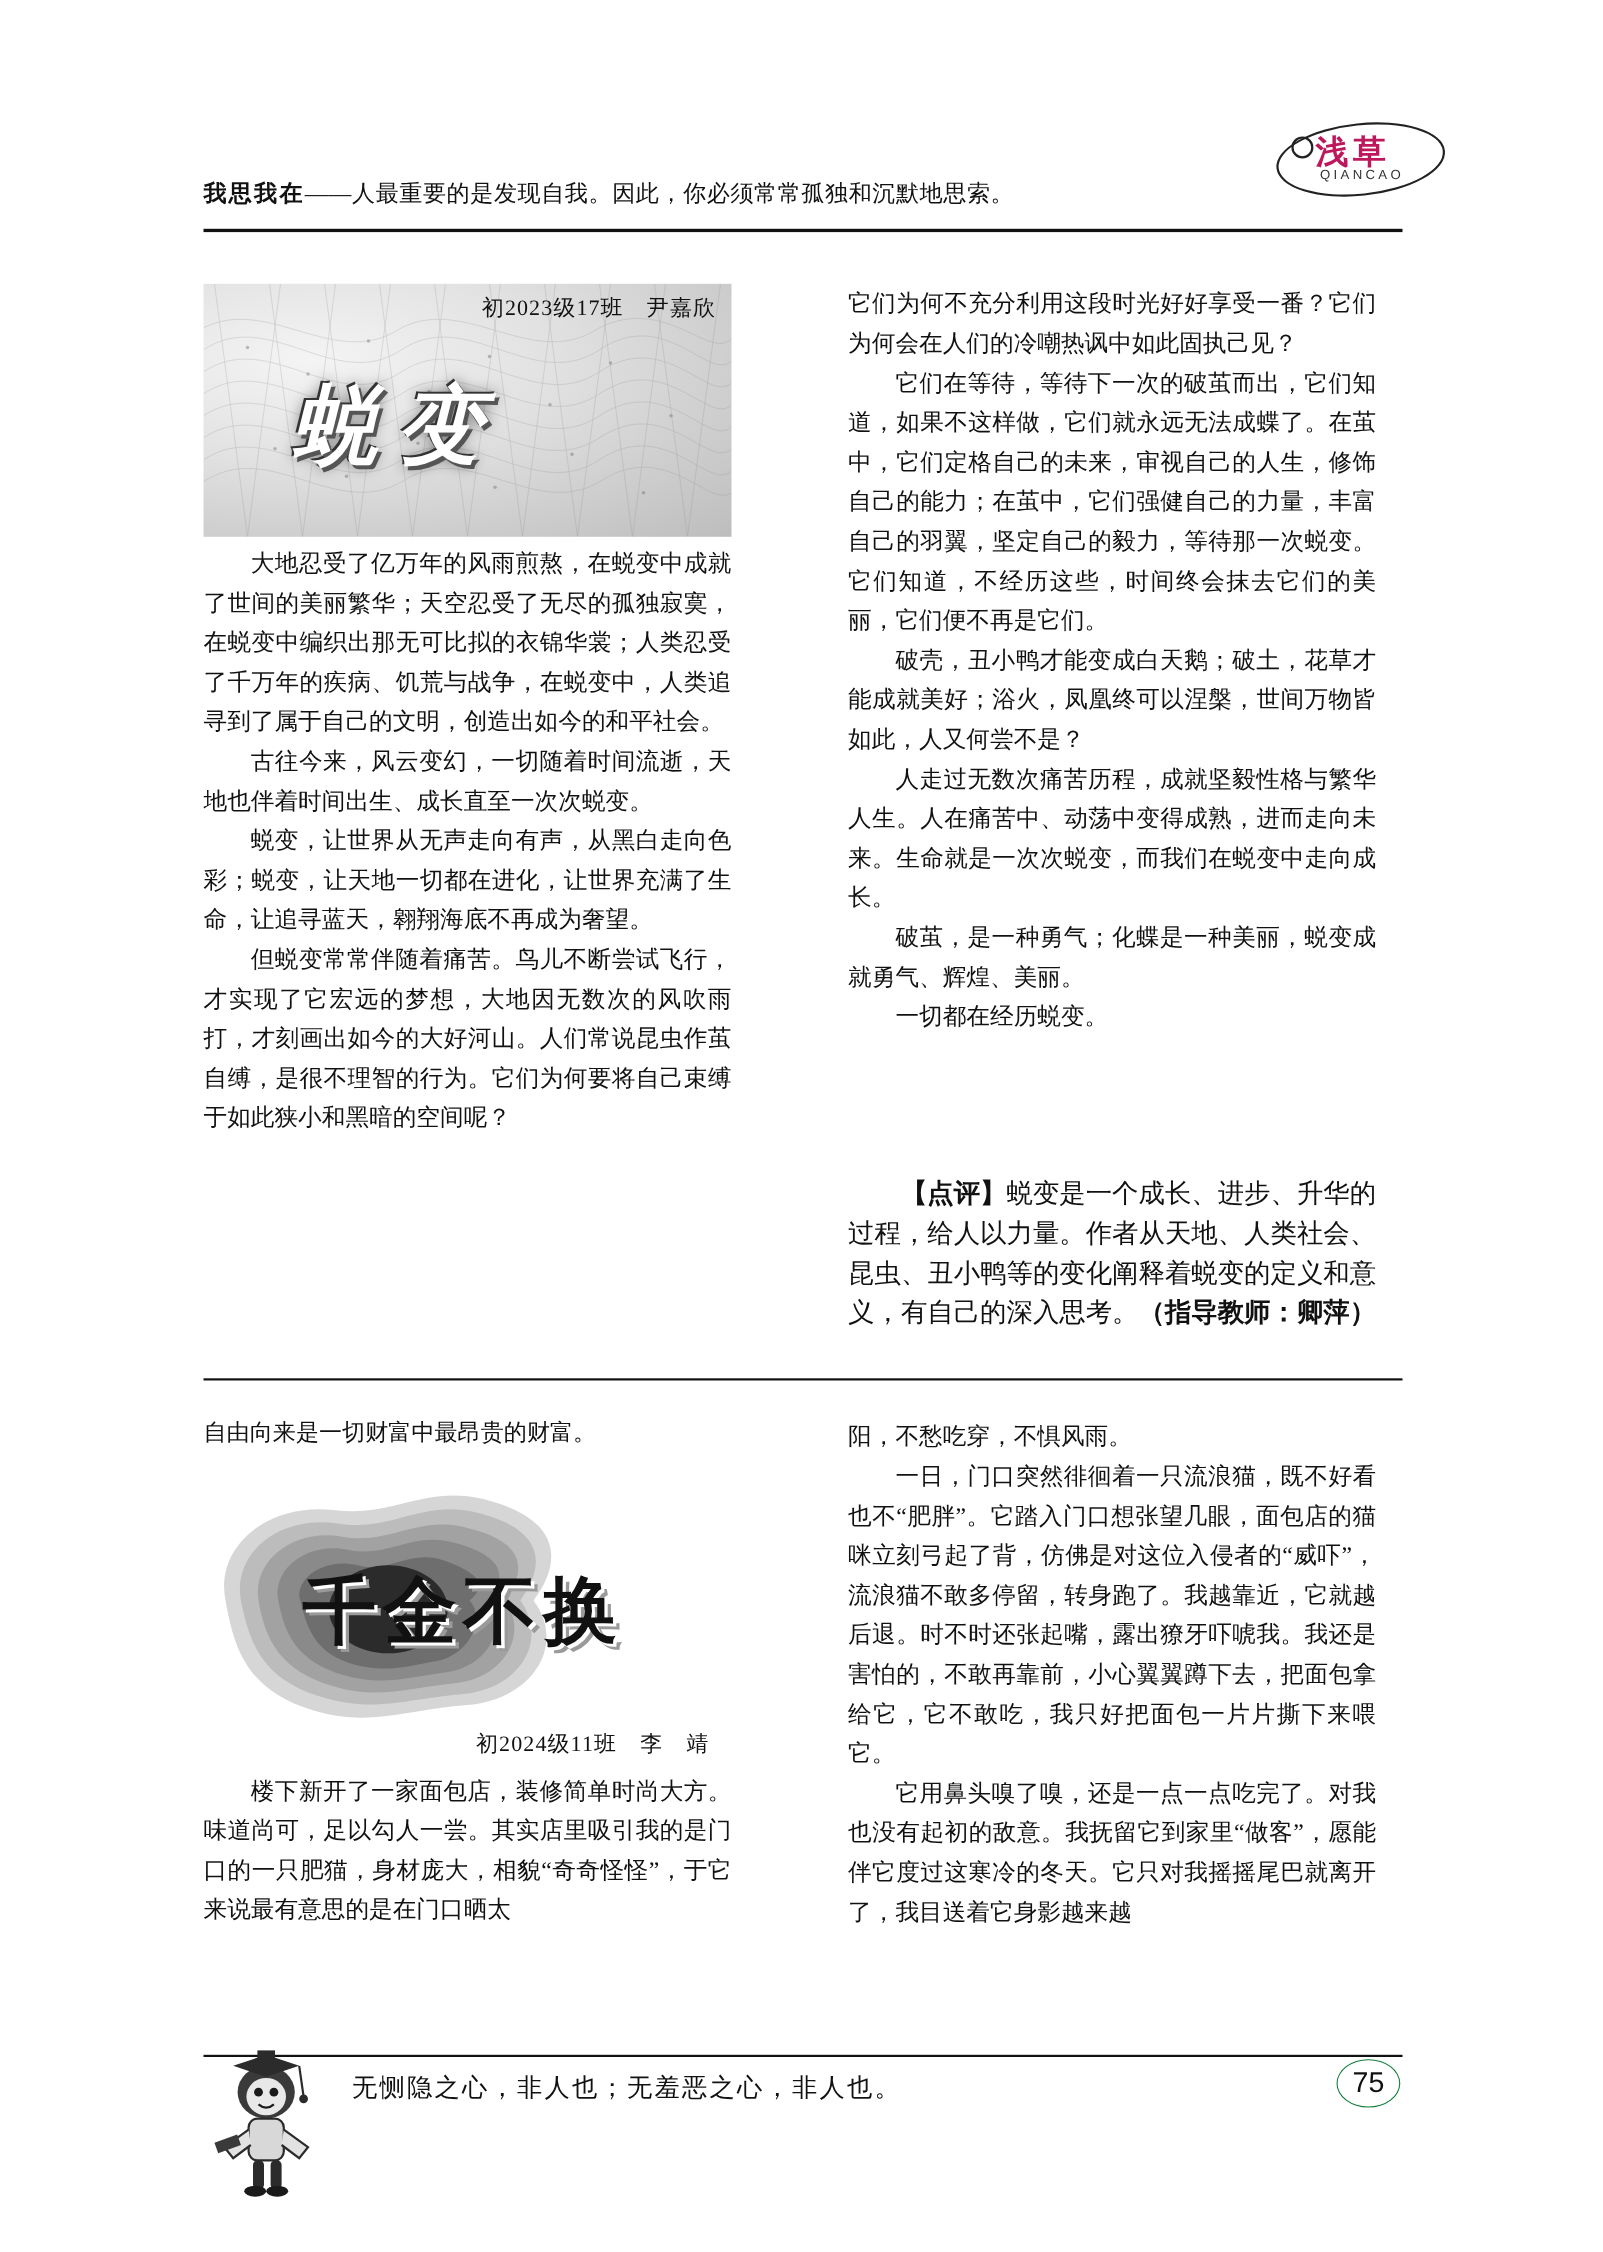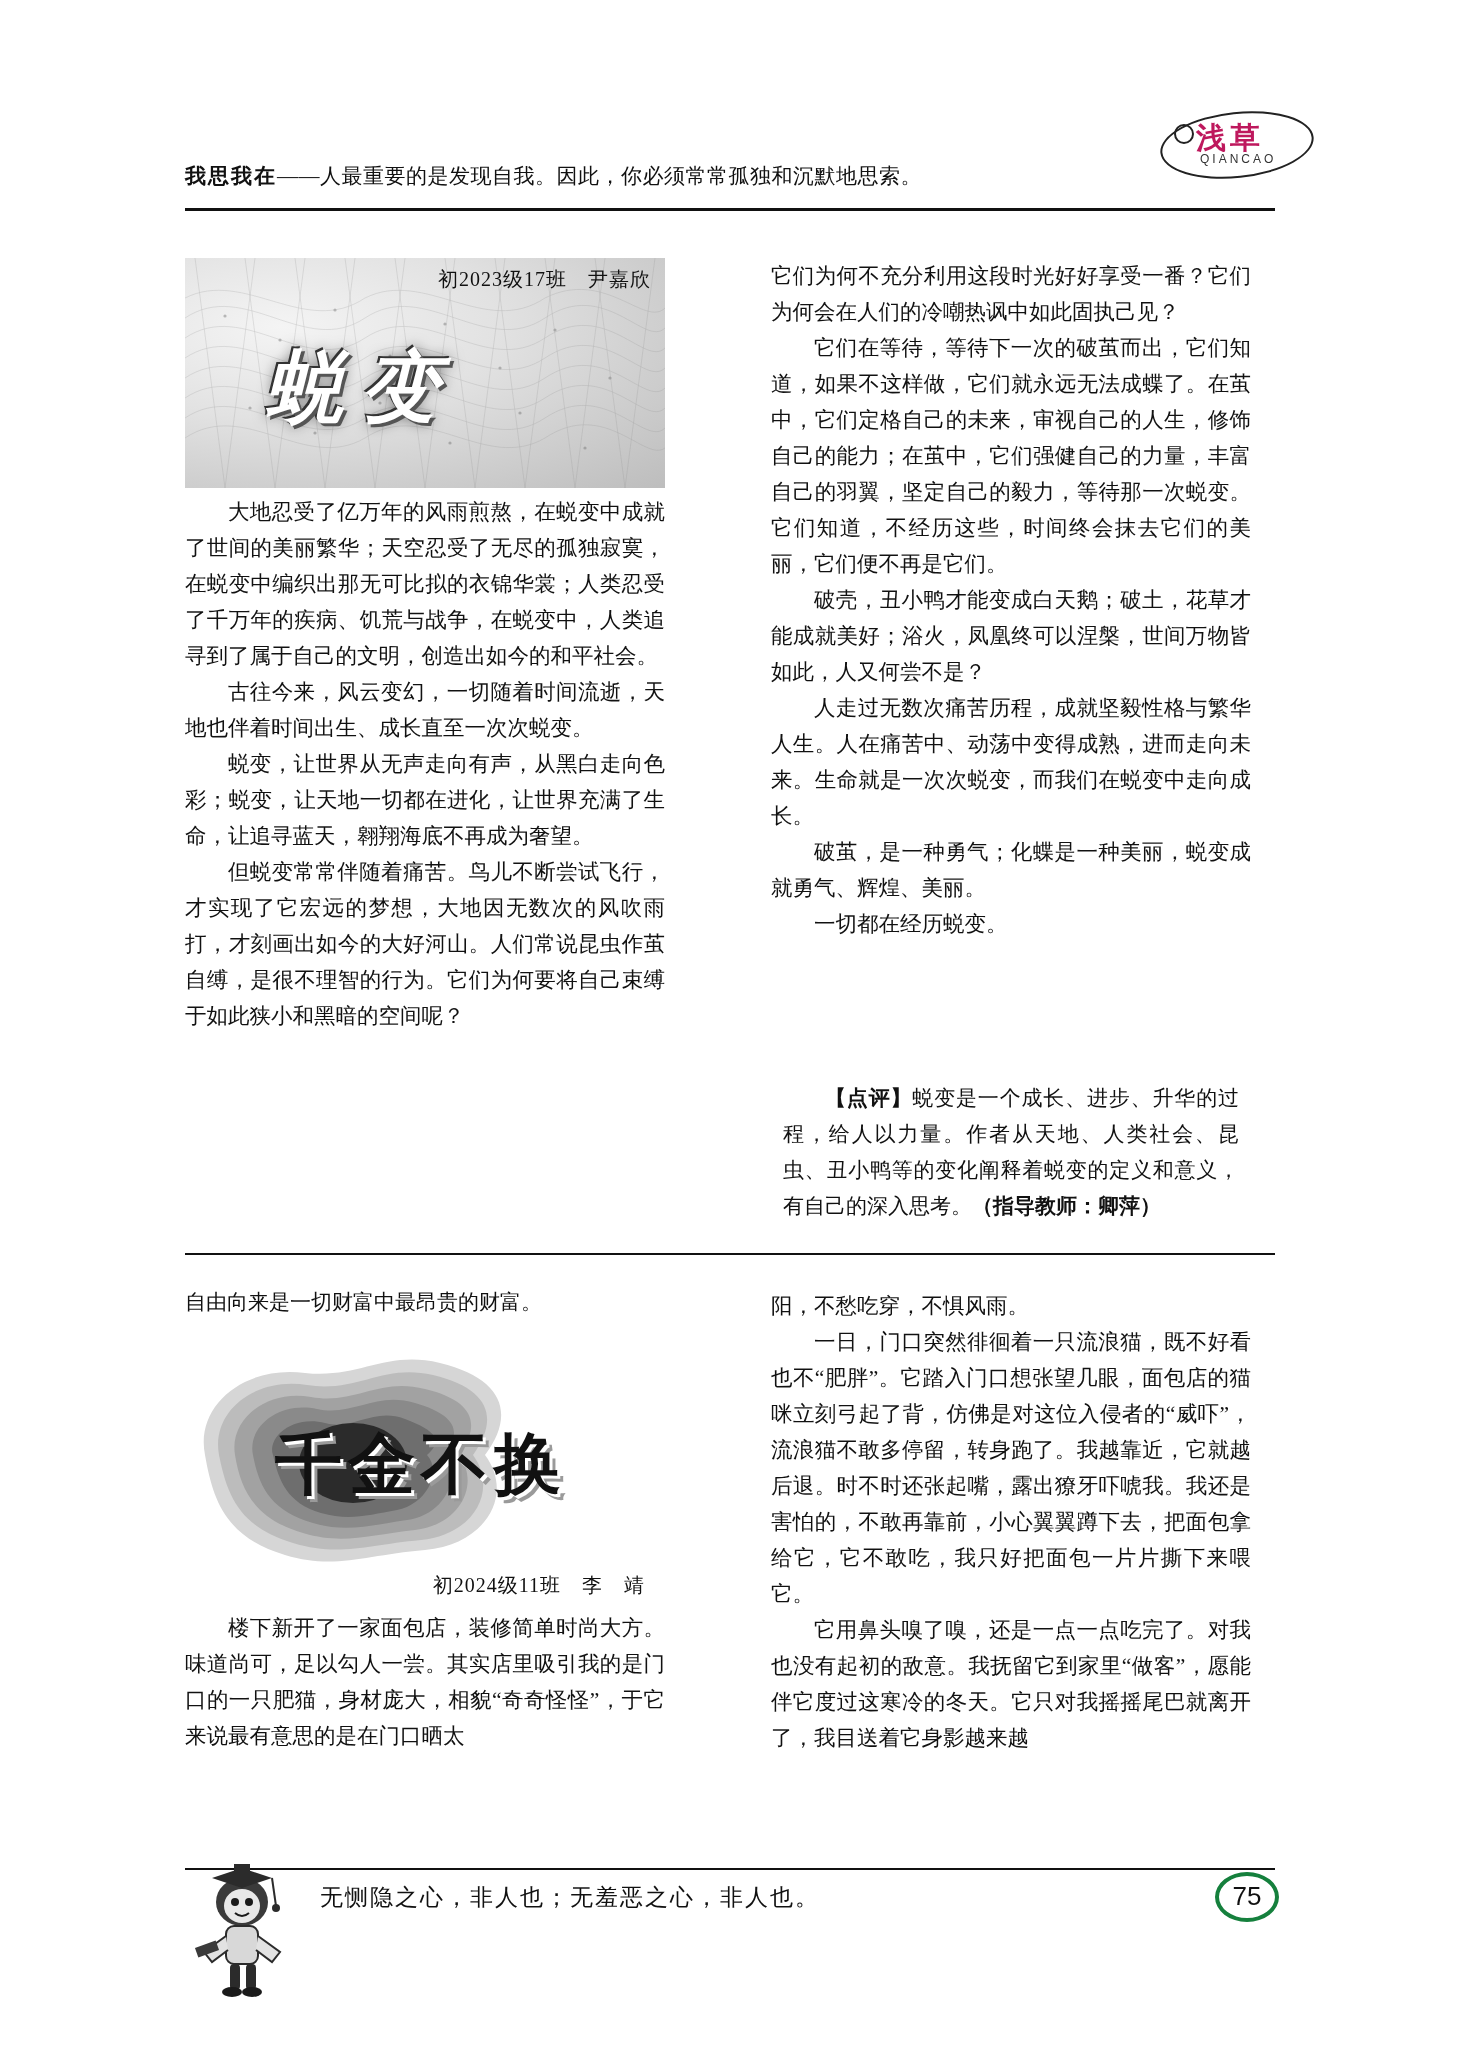--- a/index.html
+++ b/index.html
@@ -217,24 +217,24 @@
     width: 480px;
     text-align: right;
     padding-right: 20px;
     box-sizing: border-box;
     font-size: 20px;
     letter-spacing: 1px;
   }
 
   
   .comment {
-    font-size: 21px;
+    font-size: 24px;
     line-height: 36px;
     text-indent: 2em;
-    margin: 12px;
+    margin: 0;
     font-family: "Liberation Serif", serif;
   }
   .comment b { font-weight: bold; }
   .teacher {
     font-weight: bold;
   }
 
   
   .footer-line {
     position: absolute;
@@ -251,21 +251,21 @@
     font-size: 23px;
     letter-spacing: 2px;
     white-space: nowrap;
   }
   .page-num {
     position: absolute;
     left: 1215px;
     top: 1872px;
     width: 56px;
     height: 42px;
-    border: 4px solid #15803d;
+    border: 1px solid #15803d;
     border-radius: 50%;
     text-align: center;
     line-height: 40px;
     font-size: 26px;
     font-family: "Liberation Sans", sans-serif;
   }
   .mascot {
     position: absolute;
     left: 186px;
     top: 1840px;

